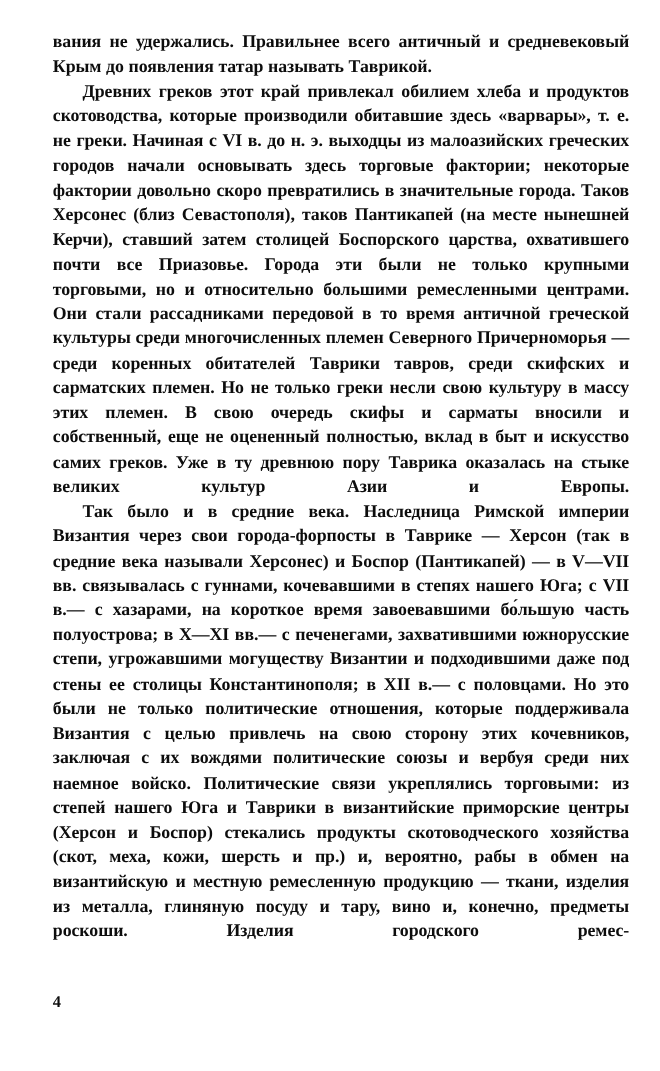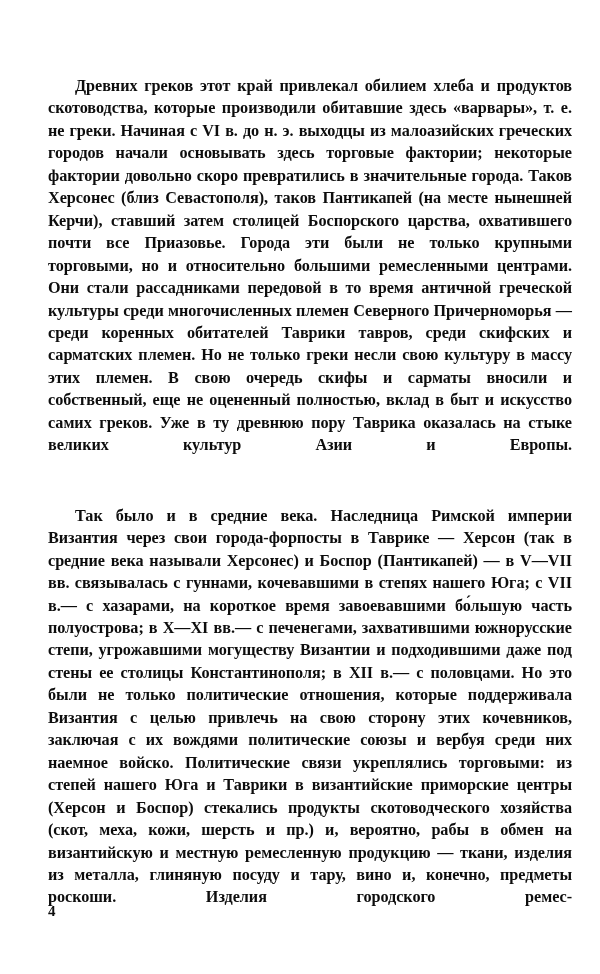--- a/index.html
+++ b/index.html
@@ -32,21 +32,20 @@
     color: #0d0d0d;
     letter-spacing: -0.05px;
     word-spacing: 0.2px;
     -webkit-font-smoothing: none;
   }
   .para.indent {
     text-indent: 27px;
   }
   .para.last-full {
     text-align-last: justify;
-    margin-top: 48px;
   }
   .page-number {
     position: absolute;
     left: 48px;
     top: 903px;
     font-size: 15px;
     font-weight: bold;
     color: #0d0d0d;
     font-family: "Liberation Serif", "DejaVu Serif", serif;
   }
@@ -58,20 +57,21 @@
     opacity: 0;
   }
 </style>
 </head>
 <body>
 
 <div class="page">
 
   <div class="text-block">
 
+    <p class="para">вания не удержались. Правильнее всего античный и средневековый Крым до появления татар называть Таврикой.</p>
 
     <p class="para indent last-full">Древних греков этот край привлекал обилием хлеба и продуктов скотоводства, которые производили обитавшие здесь «варвары», т. е. не греки. Начиная с VI в. до н. э. выходцы из малоазийских греческих городов начали основывать здесь торговые фактории; некоторые фактории довольно скоро превратились в значительные города. Таков Херсонес (близ Севастополя), таков Пантикапей (на месте нынешней Керчи), ставший затем столицей Боспорского царства, охватившего почти все Приазовье. Города эти были не только крупными торговыми, но и относительно большими ремесленными центрами. Они стали рассадниками передовой в то время античной греческой культуры среди многочисленных племен Северного Причерноморья — среди коренных обитателей Таврики тавров, среди скифских и сарматских племен. Но не только греки несли свою культуру в массу этих племен. В свою очередь скифы и сарматы вносили и собственный, еще не оцененный полностью, вклад в быт и искусство самих греков. Уже в ту древнюю пору Таврика оказалась на стыке великих культур Азии и Европы.</p>
 
     <p class="para indent last-full">Так было и в средние века. Наследница Римской империи Византия через свои города-форпосты в Таврике — Херсон (так в средние века называли Херсонес) и Боспор (Пантикапей) — в V—VII вв. связывалась с гуннами, кочевавшими в степях нашего Юга; с VII в.— с хазарами, на короткое время завоевавшими бо́льшую часть полуострова; в X—XI вв.— с печенегами, захватившими южнорусские степи, угрожавшими могуществу Византии и подходившими даже под стены ее столицы Константинополя; в XII в.— с половцами. Но это были не только политические отношения, которые поддерживала Византия с целью привлечь на свою сторону этих кочевников, заключая с их вождями политические союзы и вербуя среди них наемное войско. Политические связи укреплялись торговыми: из степей нашего Юга и Таврики в византийские приморские центры (Херсон и Боспор) стекались продукты скотоводческого хозяйства (скот, меха, кожи, шерсть и пр.) и, вероятно, рабы в обмен на византийскую и местную ремесленную продукцию — ткани, изделия из металла, глиняную посуду и тару, вино и, конечно, предметы роскоши. Изделия городского ремес-</p>
 
   </div>
 
   <div class="page-number">4</div>
 
   <div class="scan-tint"></div>

